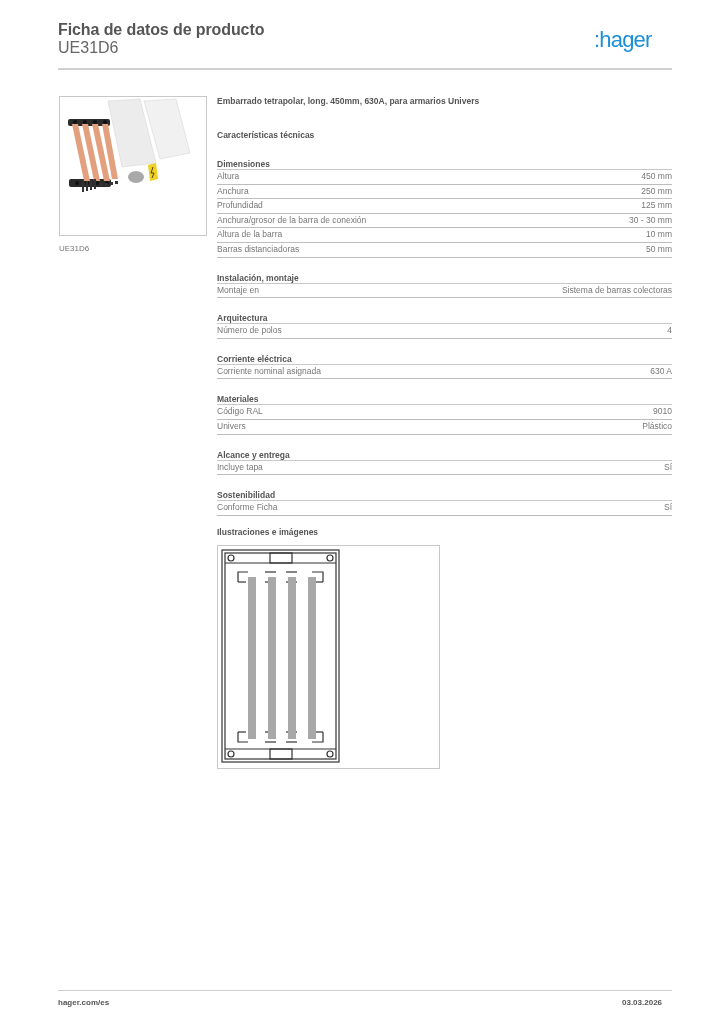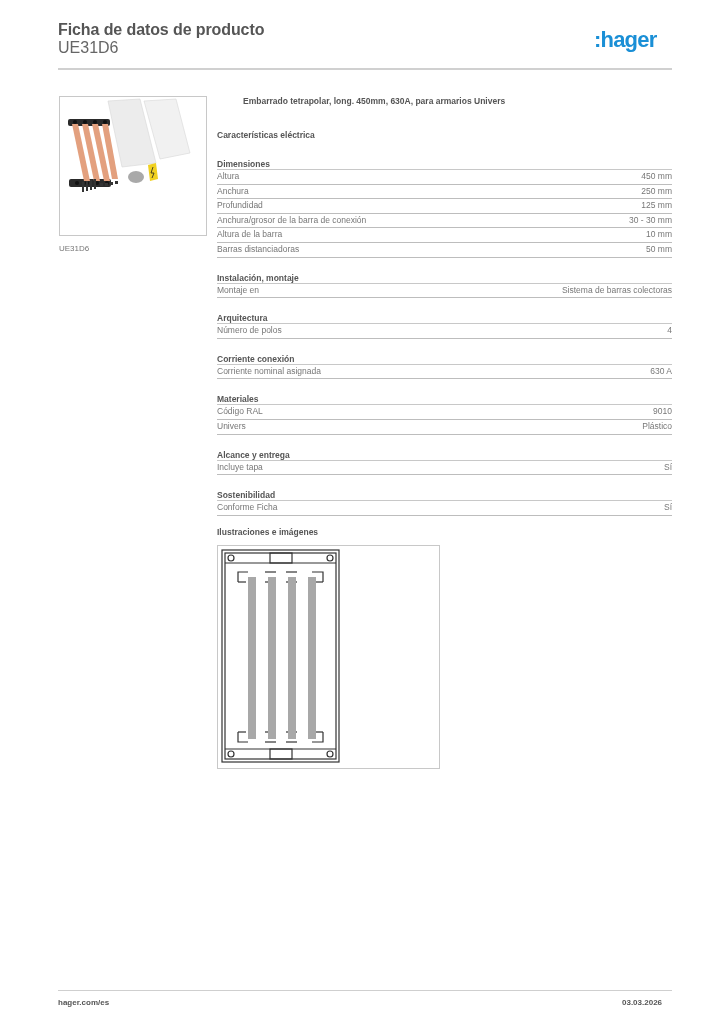--- a/index.html
+++ b/index.html
@@ -1,28 +1,28 @@
 <!DOCTYPE html>
 <html><head>
   <meta charset="utf-8">
   <style>
     * { margin: 0; padding: 0; box-sizing: border-box; }
     html, body { width: 724px; height: 1024px; background: #ffffff; overflow: hidden; }
     body { position: relative; font-family: "Liberation Sans", sans-serif; color: #555; }
 
     .header-title { position: absolute; left: 58px; top: 21px; font-size: 16px; font-weight: bold; color: #555; letter-spacing: -0.1px; }
     .header-code { position: absolute; left: 58px; top: 39px; font-size: 16px; color: #666; }
-    .logo { position: absolute; left: 594px; top: 29px; font-size: 22px; font-weight: bold; color: #1a8fd6; letter-spacing: -0.8px; line-height: 1; }
+    .logo { position: absolute; left: 594px; top: 29px; font-size: 22px; font-weight: normal; color: #1a8fd6; letter-spacing: -0.8px; line-height: 1; }
     .header-rule { position: absolute; left: 58px; top: 68px; width: 614px; height: 2px; background: #d0d0d0; }
 
     .product-image { position: absolute; left: 59px; top: 96px; width: 148px; height: 140px; border: 1px solid #c8c8c8; background: #fff; overflow: hidden; }
     .product-caption { position: absolute; left: 59px; top: 244px; font-size: 8px; color: #777; }
 
     .main { position: absolute; left: 217px; top: 96px; width: 455px; }
-    .product-desc { font-size: 8.5px; font-weight: bold; color: #555; height: 12px; margin-left: 26px; }
+    .product-desc { font-size: 8.5px; font-weight: bold; color: #555; height: 12px; }
     .tech-heading { margin-top: 22px; font-size: 8.5px; font-weight: bold; color: #555; height: 12px; }
 
     .section { margin-top: 14px; }
     .section.first { margin-top: 16px; }
     .section-title { font-size: 8.5px; font-weight: bold; color: #555; height: 12px; line-height: 12px; border-bottom: 1.5px solid #c8c8c8; padding-bottom: 11px; }
     .row { display: flex; justify-content: space-between; font-size: 8.5px; color: #777; height: 14.6px; line-height: 13px; border-bottom: 1px solid #bdbdbd; gap: 12px; }
     .row .v { text-align: right; }
 
     .ill-title { position: absolute; left: 217px; top: 527px; font-size: 8.5px; font-weight: bold; color: #555; }
     .ill-frame { position: absolute; left: 217px; top: 545px; width: 223px; height: 224px; border: 1px solid #c8c8c8; background: #fff; }
@@ -79,21 +79,21 @@
     </g>
     <ellipse cx="76" cy="80" rx="8" ry="6" fill="#a9a9a9"></ellipse>
     <polygon points="88,68 96,66 98,82 90,84" fill="#f0d020"></polygon>
     <polyline points="93,70 91,76 94,76 92,81" stroke="#222" stroke-width="0.8" fill="none"></polyline>
   </svg>
 </div>
 <div class="product-caption">UE31D6</div>
 
 <div class="main">
   <div class="product-desc">Embarrado tetrapolar, long. 450mm, 630A, para armarios Univers</div>
-  <div class="tech-heading">Características eléctrica</div>
+  <div class="tech-heading">Características técnicas</div>
 
   <div class="section first">
     <div class="section-title">Dimensiones</div>
     <div class="row">
         <span>Altura</span>
         <span class="v">450 mm</span>
       </div>
     <div class="row">
         <span>Anchura</span>
         <span class="v">250 mm</span>
@@ -126,21 +126,21 @@
 
   <div class="section">
     <div class="section-title">Arquitectura</div>
     <div class="row">
         <span>Número de polos</span>
         <span class="v">4</span>
       </div>
   </div>
 
   <div class="section">
-    <div class="section-title">Corriente conexión</div>
+    <div class="section-title">Corriente eléctrica</div>
     <div class="row">
         <span>Corriente nominal asignada</span>
         <span class="v">630 A</span>
       </div>
   </div>
 
   <div class="section">
     <div class="section-title">Materiales</div>
     <div class="row">
         <span>Código RAL</span>

